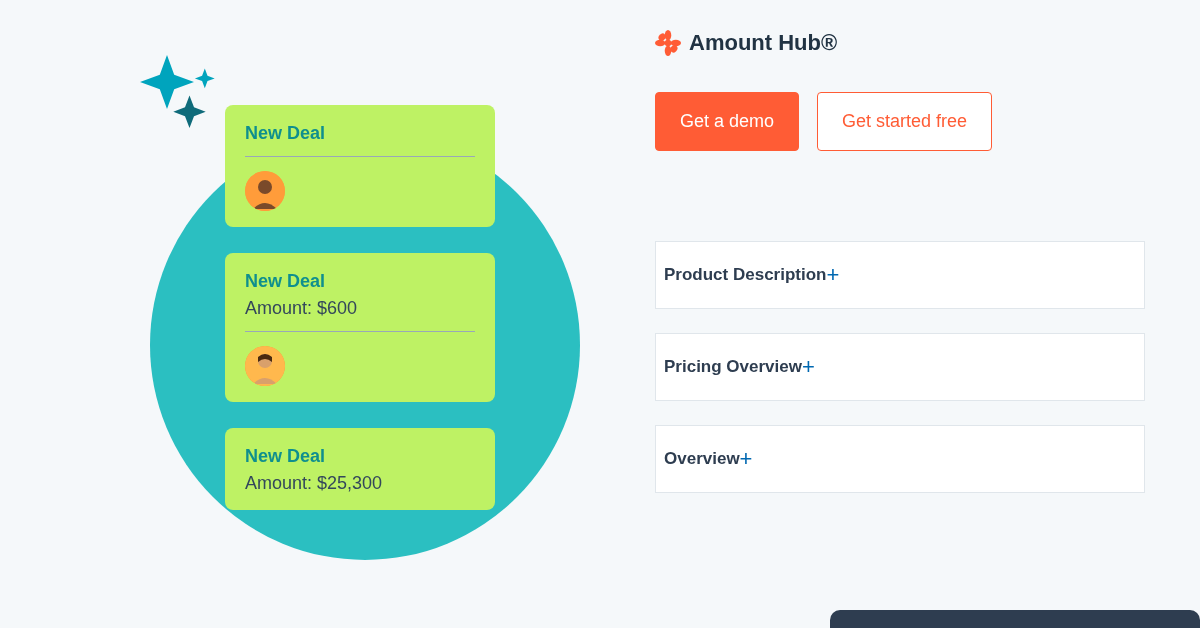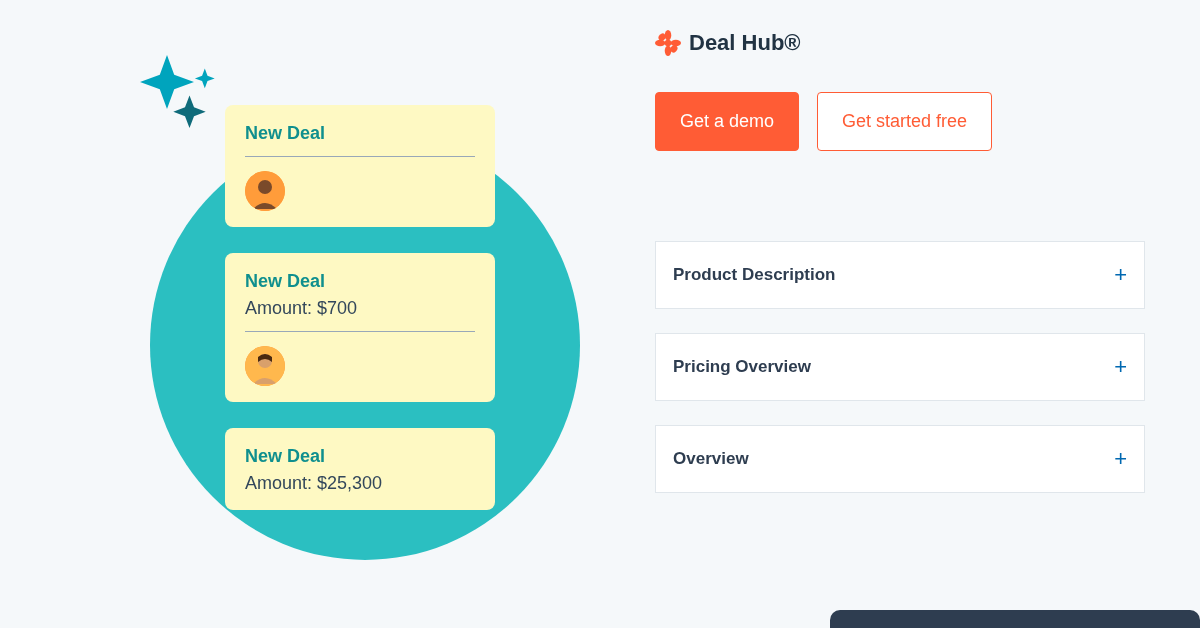--- a/index.html
+++ b/index.html
@@ -40,21 +40,21 @@
       z-index: 0;
     }
     .cards {
       position: absolute;
       top: 105px;
       left: 225px;
       width: 270px;
       z-index: 1;
     }
     .card {
-      background: #fef9c3;
+      background: #bef264;
       border-radius: 8px;
       padding: 18px 20px 16px 20px;
       margin-bottom: 26px;
     }
     .card-title {
       color: #0f8f8e;
       font-weight: 700;
       font-size: 18px;
       margin-bottom: 6px;
     }
@@ -130,23 +130,22 @@
       color: #ff5c35;
     }
     .accordion {
       display: flex;
       flex-direction: column;
       gap: 24px;
     }
     .acc-item {
       background: #fff;
       border: 1px solid #e0e6eb;
-      padding: 22px 17px;
-      display: flex;
-      justify-content: space-between;
+      padding: 22px 8px;
+      display: flex;
       align-items: center;
       cursor: pointer;
     }
     .acc-label {
       color: #2e3d50;
       font-size: 17px;
       font-weight: 700;
     }
     .acc-plus {
       color: #0068b1;
@@ -185,21 +184,21 @@
         <div class="avatar">
           <svg viewBox="0 0 40 40">
               <circle cx="20" cy="20" r="20" fill="#ff9c3a"></circle>
               <circle cx="20" cy="16" r="7" fill="#7a4a2a"></circle>
               <path d="M8 38 Q20 26 32 38" fill="#7a4a2a"></path>
             </svg>
         </div>
       </div>
       <div class="card">
         <div class="card-title">New Deal</div>
-        <div class="card-amount">Amount: $700</div>
+        <div class="card-amount">Amount: $600</div>
         <div class="card-divider"></div>
         <div class="avatar">
           <svg viewBox="0 0 40 40">
               <circle cx="20" cy="20" r="20" fill="#ffb84d"></circle>
               <circle cx="20" cy="15" r="7" fill="#d9a06b"></circle>
               <path d="M13 11 Q20 5 27 11 L27 16 Q20 10 13 16 Z" fill="#4a2a10"></path>
               <path d="M8 38 Q20 26 32 38" fill="#d9a06b"></path>
             </svg>
         </div>
       </div>
@@ -217,21 +216,21 @@
         <svg viewBox="0 0 40 40">
           <circle cx="20" cy="20" r="5" fill="#ff5c35"></circle>
           <ellipse cx="20" cy="8" rx="5" ry="8" fill="#ff5c35"></ellipse>
           <ellipse cx="20" cy="32" rx="5" ry="8" fill="#ff5c35"></ellipse>
           <ellipse cx="8" cy="20" rx="8" ry="5" fill="#ff5c35"></ellipse>
           <ellipse cx="32" cy="20" rx="8" ry="5" fill="#ff5c35"></ellipse>
           <ellipse cx="11" cy="11" rx="6" ry="5" fill="#ff5c35" transform="rotate(-45 11 11)"></ellipse>
           <ellipse cx="29" cy="29" rx="6" ry="5" fill="#ff5c35" transform="rotate(-45 29 29)"></ellipse>
         </svg>
       </span>
-      <span class="brand-text">Deal Hub®</span>
+      <span class="brand-text">Amount Hub®</span>
     </div>
 
 
     <div class="cta-row">
       <button class="btn btn-primary">Get a demo</button>
       <button class="btn btn-secondary">Get started free</button>
     </div>
 
     <div class="accordion">
       <div class="acc-item">

